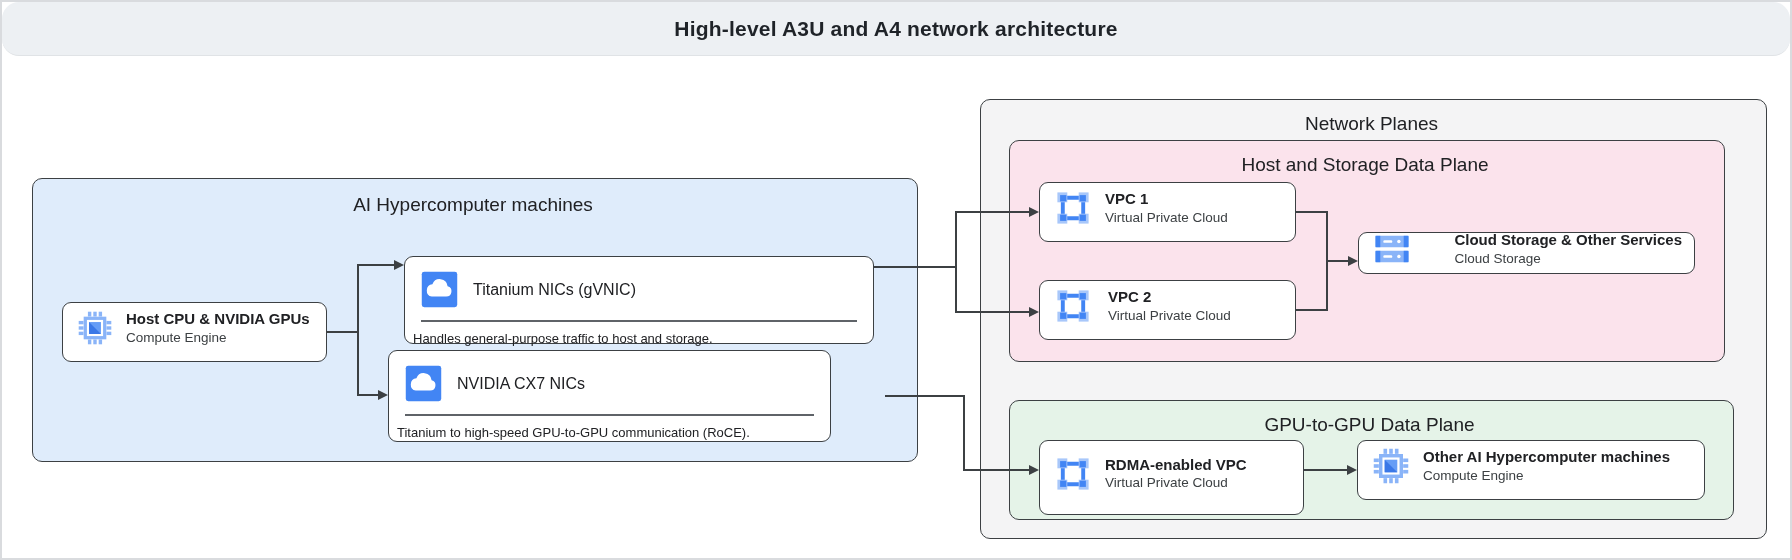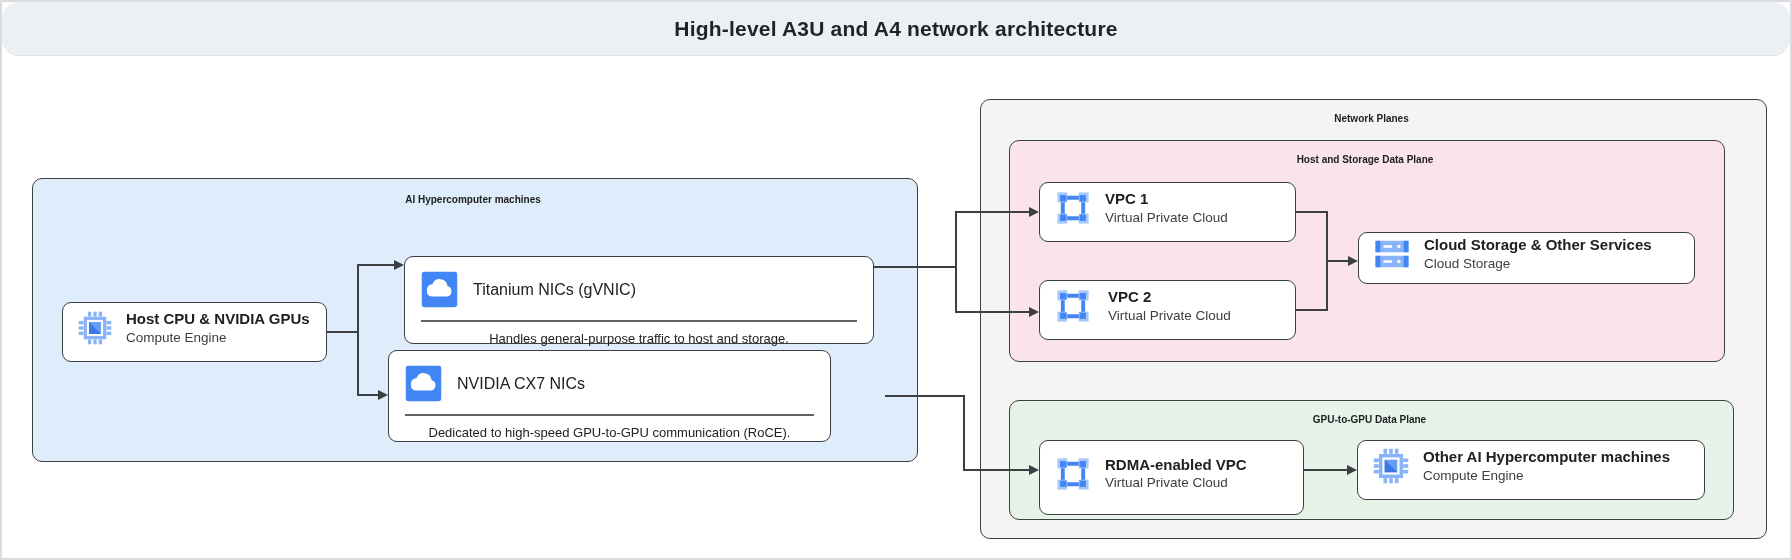--- a/index.html
+++ b/index.html
@@ -11,49 +11,49 @@
   }
   .header{
     position:absolute;left:0;top:0;width:100%;height:54px;
     background:#edf0f3;border-bottom:1px solid #e0e3e6;
     display:flex;align-items:center;justify-content:center;border-radius:17px;
   }
   .header h1{margin:0;font-size:21px;font-weight:700;color:#1f2328;letter-spacing:.2px;}
 
   .container{position:absolute;border:1.6px solid #3c4043;border-radius:10px;}
   .container-label{position:absolute;left:0;right:4px;top:13px;text-align:center;
-    font-size:10px;font-weight:700;color:#202124;}
+    font-size:19px;font-weight:400;color:#202124;}
   .c-blue {left:30px;  top:176px; width:886px; height:284px; background:#dfecfb;}
   .c-gray {left:978px; top:97px;  width:787px; height:440px; background:#f4f4f5;}
   .c-pink {left:1007px;top:138px; width:716px; height:222px; background:#fbe3ec;}
   .c-green{left:1007px;top:398px; width:725px; height:120px; background:#e5f3e8;}
 
   svg.connectors{position:absolute;left:0;top:0;width:1792px;height:560px;pointer-events:none;}
   .wire{fill:none;stroke:#3c4043;stroke-width:2px;}
 
   .node{
     position:absolute;background:#ffffff;border:1.6px solid #3c4043;border-radius:9px;
     display:flex;align-items:center;gap:14px;padding:0 12px 8px 15px;
   }
   .node .txt{display:flex;flex-direction:column;justify-content:center;line-height:1.3;}
   .node .title{font-size:15px;font-weight:700;color:#202124;white-space:nowrap;}
   .node .sub{font-size:13.5px;color:#3c4043;white-space:nowrap;}
 
   .nic{position:absolute;background:#ffffff;border:1.6px solid #3c4043;border-radius:9px;
     display:flex;flex-direction:column;}
   .nic-top{display:flex;align-items:center;gap:15px;padding:14px 16px 12px 16px;}
   .nic-divider{border-top:2px solid #5f6368;margin:0 16px;}
-  .nic-caption{text-align:center;font-size:13px;color:#202124;padding:9px 8px 0 8px;}
+  .nic-caption{text-align:left;font-size:13px;color:#202124;padding:9px 8px 0 8px;}
 
   .n-host   {left:60px;  top:300px; width:265px; height:60px;}
   .n-tit    {left:402px; top:222px; width:470px; height:88px;margin-top:32px;}
   .n-cx7    {left:386px; top:348px; width:443px; height:92px;}
   .n-vpc1   {left:1037px;top:180px; width:257px; height:60px;}
   .n-vpc2   {left:1037px;top:278px; width:257px; height:60px;gap:17px;}
-  .n-stor   {left:1356px;top:230px; width:337px; height:52px;}
+  .n-stor   {left:1356px;top:230px; width:337px; height:42px;justify-content:space-between;}
   .n-rdma   {left:1037px;top:438px; width:265px; height:75px;}
   .n-other  {left:1355px;top:438px; width:348px; height:60px;}
 
   .icon{flex:0 0 auto;display:block;}
 </style>
 </head>
 <body>
 
 <svg width="0" height="0" style="position:absolute">
   <defs>
@@ -178,21 +178,21 @@
   </div>
 
   <div class="nic n-cx7">
     <div class="nic-top">
       <svg class="icon" width="37" height="37" viewBox="0 0 24 24">
           <use href="#ic-cloudnic"></use>
         </svg>
       <span class="title">NVIDIA CX7 NICs</span>
     </div>
     <div class="nic-divider"></div>
-    <div class="nic-caption">Dedicated to high-speed GPU-to-GPU communication (RoCE).</div>
+    <div class="nic-caption">Titanium to high-speed GPU-to-GPU communication (RoCE).</div>
   </div>
 
   <div class="node n-vpc1">
     <svg class="icon" width="36" height="36" viewBox="0 0 24 24">
         <use href="#ic-vpc"></use>
       </svg>
     <div class="txt">
       <span class="title">VPC 1</span>
       <span class="sub">Virtual Private Cloud</span>
     </div>

